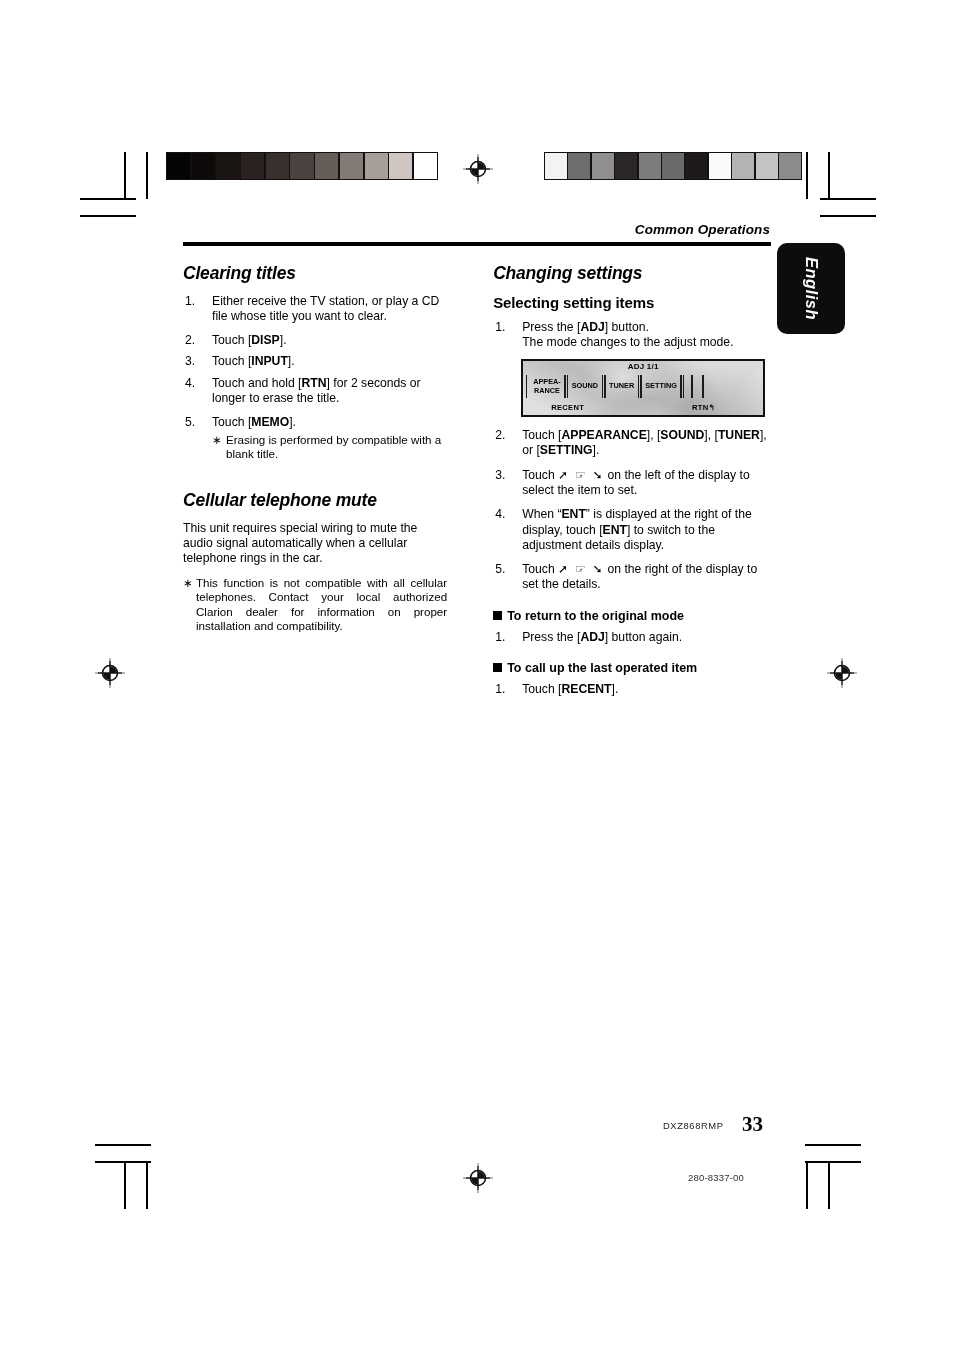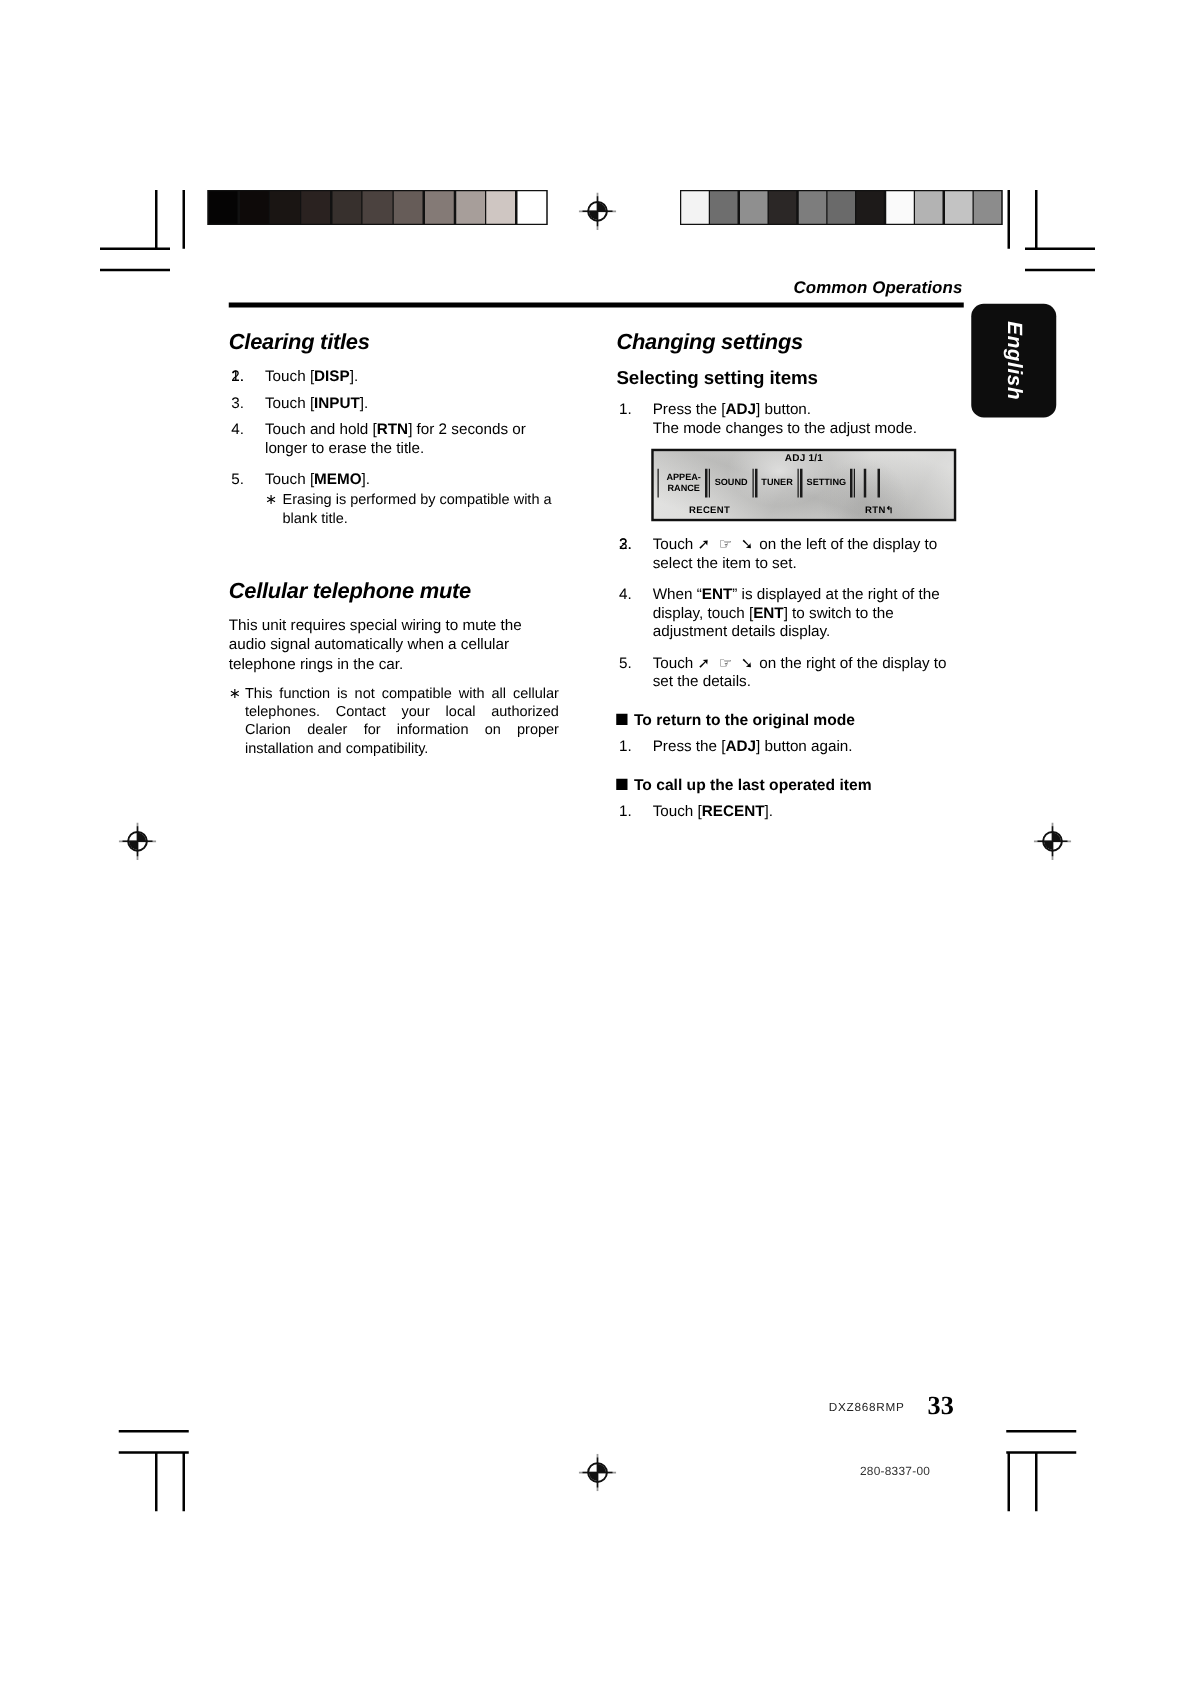--- a/index.html
+++ b/index.html
@@ -371,20 +371,21 @@
 
   <div class="cols">
 
     <div class="col left">
 
       <h2 class="sec-title">Clearing titles</h2>
 
       <ol class="steps">
         <li>
           <span class="num">1.</span>
+          <span>Either receive the TV station, or play a CD file whose title you want to clear.</span>
         </li>
         <li class="tight">
           <span class="num">2.</span>
           <span>Touch [<b>DISP</b>].</span>
         </li>
         <li class="tight">
           <span class="num">3.</span>
           <span>Touch [<b>INPUT</b>].</span>
         </li>
         <li>
@@ -394,21 +395,21 @@
         <li>
           <span class="num">5.</span>
           <span>Touch [<b>MEMO</b>].</span>
           <div class="note">
             <span class="ast">∗</span>
             <span>Erasing is performed by compatible with a blank title.</span>
           </div>
         </li>
       </ol>
 
-      <h2 class="sec-title" style="margin-top:40px;">Cellular telephone mute</h2>
+      <h2 class="sec-title" style="margin-top:28px;">Cellular telephone mute</h2>
 
       <p class="para">This unit requires special wiring to mute the audio signal automatically when a cellular telephone rings in the car.</p>
 
       <div class="note justify" style="margin-top:7px;">
         <span class="ast">∗</span>
         <span>This function is not compatible with all cellular telephones. Contact your local authorized Clarion dealer for information on proper installation and compatibility.</span>
       </div>
 
     </div>
 
@@ -446,20 +447,21 @@
         </div>
         <div class="botrow">
           <span class="recent">RECENT</span>
           <span class="rtn">RTN↰</span>
         </div>
       </div>
 
       <ol class="steps">
         <li>
           <span class="num">2.</span>
+          <span>Touch [<b>APPEARANCE</b>], [<b>SOUND</b>], [<b>TUNER</b>], or [<b>SETTING</b>].</span>
         </li>
         <li>
           <span class="num">3.</span>
           <span>Touch <span class="glyphs">➚ ☞ ➘</span> on the left of the display to select the item to set.</span>
         </li>
         <li>
           <span class="num">4.</span>
           <span>When “<b>ENT</b>” is displayed at the right of the display, touch [<b>ENT</b>] to switch to the adjustment details display.</span>
         </li>
         <li>

